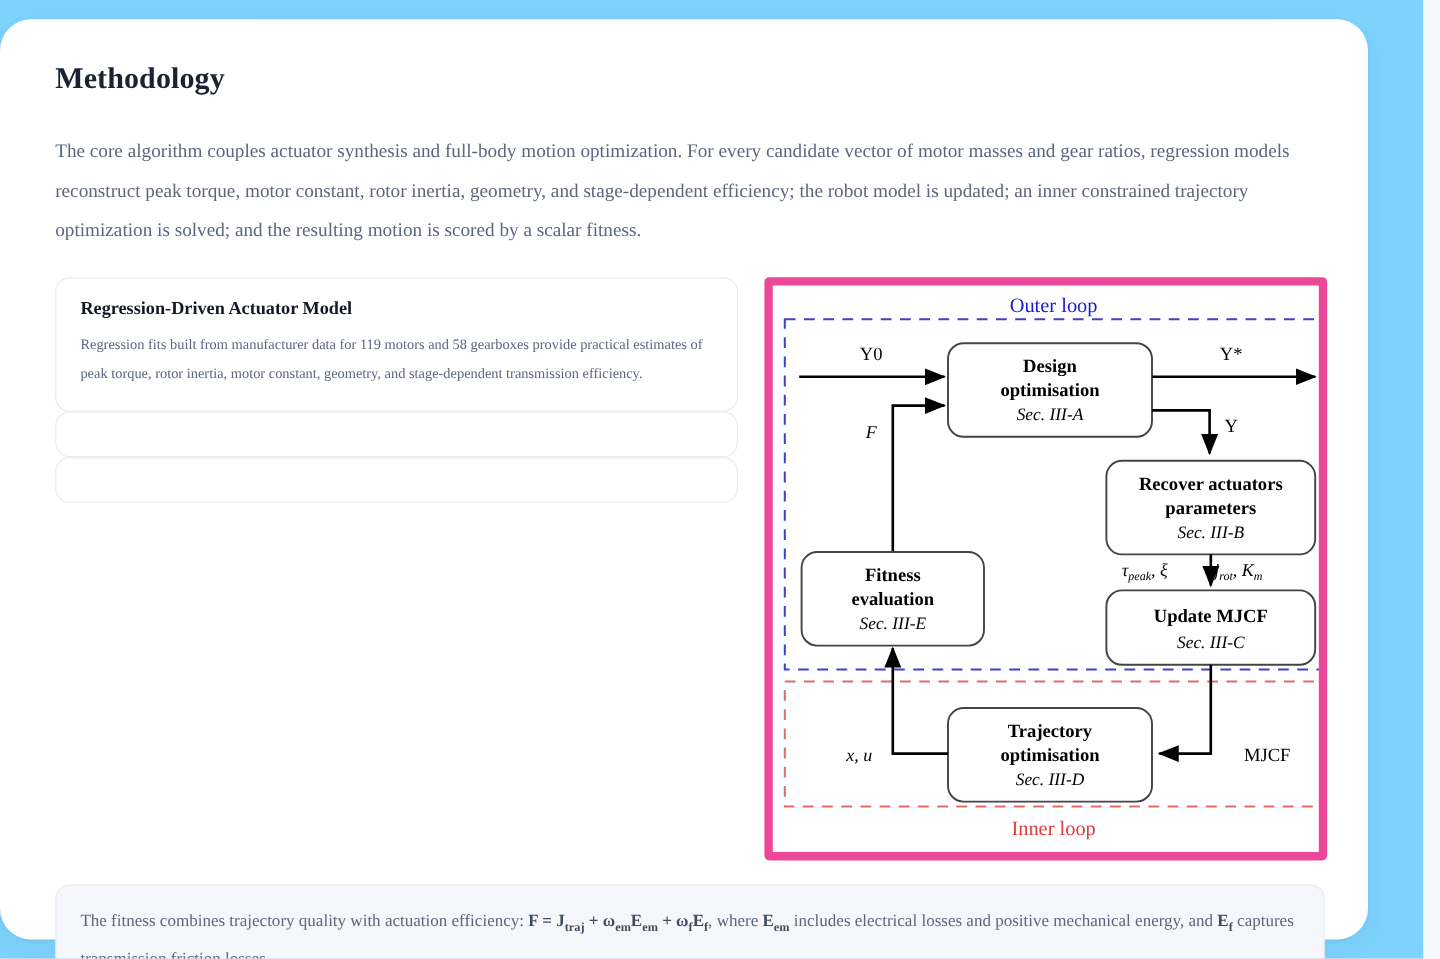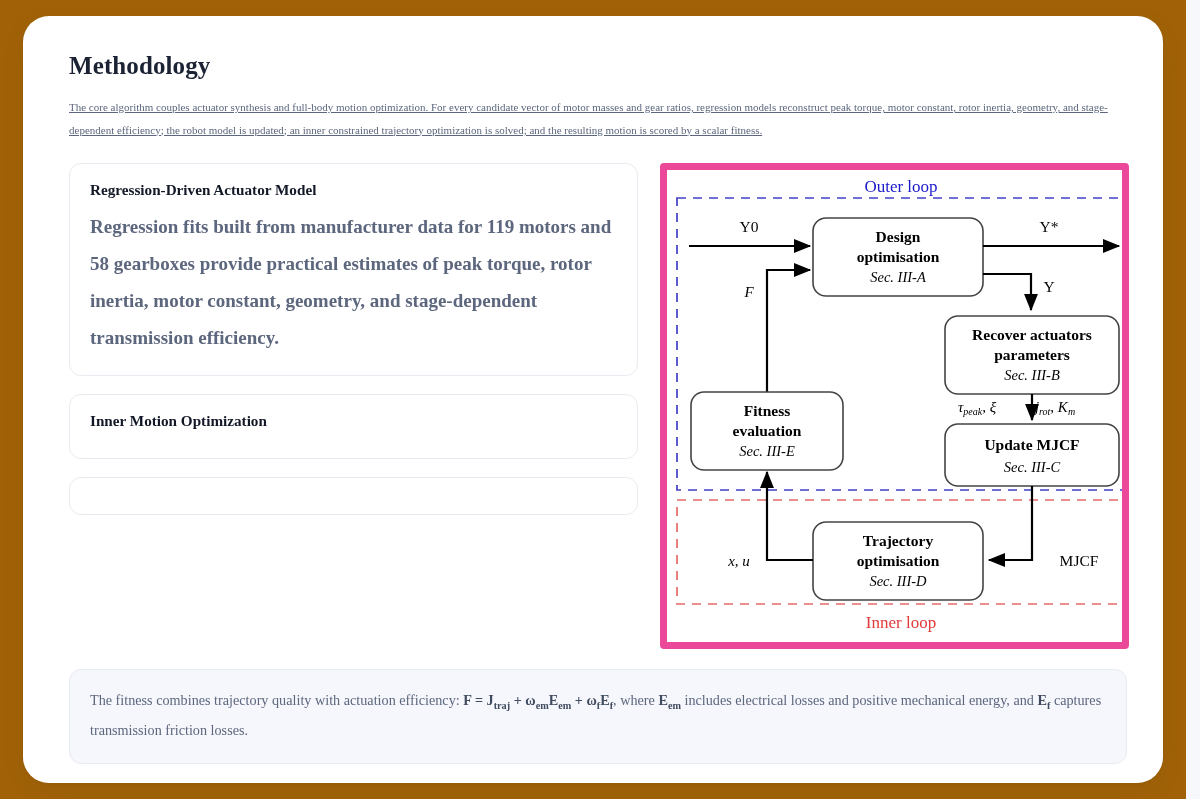--- a/index.html
+++ b/index.html
@@ -4,72 +4,70 @@
 <style>
   * { box-sizing: border-box; }
   html, body {
     margin: 0; padding: 0;
     width: 1200px; height: 799px;
     background: #f6f8fb;
     font-family: "Liberation Serif", "DejaVu Serif", serif;
   }
   #page {
     width: 1186px; height: 799px;
-    background: #a16207;
-    display: flex; align-items: center; justify-content: center;
+    background: #7dd3fc;
+    display: flex; align-items: center; justify-content: flex-start;
     overflow: hidden;
   }
   .panel {
     position: relative;
     width: 1140px; height: 767px;
     background: #ffffff;
     border-radius: 26px;
     box-shadow: 0 1px 3px rgba(30,40,70,0.05), 0 8px 26px rgba(30,40,70,0.05);
     padding: 30px 32px 0 32px;
   }
   .page-title {
     font-size: 25px;
     font-weight: bold;
     color: #1b2233;
     letter-spacing: .1px;
     margin: 6px 0 0 14px;
     font-family: "Liberation Serif", "DejaVu Serif", serif;
   }
   .intro {
-    margin: 16px 0 0 14px;
+    margin: 31px 0 0 14px;
     width: 1055px;
-    font-size: 11px;
+    font-size: 16px;
     line-height: 2.05;
     color: #5c667d;
-    text-decoration: underline;
   }
   .columns {
     display: flex;
     gap: 22px;
     margin: 22px 0 0 14px;
     width: 1060px;
   }
-  .col-left { width: 570px; display: flex; flex-direction: column; gap: 18px; }
+  .col-left { width: 570px; display: flex; flex-direction: column; }
   .card {
     border: 1px solid #e8ebf1;
     border-radius: 12px;
     background: #fff;
     padding: 17px 20px 19px 20px;
   }
   .card-title {
     font-size: 15.2px;
     font-weight: bold;
     color: #121826;
     margin-bottom: 9px;
   }
   .card-body {
-    font-size: 19px;
+    font-size: 12px;
     line-height: 1.95;
     color: #5c667d;
-    font-weight: bold;
   }
   .col-right {
     width: 470px;
     border: 7px solid #ec4899;
     border-radius: 4px;
     background: #fff;
     position: relative;
     overflow: hidden;
   }
   .col-right svg { display: block; }
@@ -107,21 +105,20 @@
     <div class="columns">
 
       <div class="col-left">
 
         <div class="card">
           <div class="card-title">Regression-Driven Actuator Model</div>
           <div class="card-body">Regression fits built from manufacturer data for 119 motors and 58 gearboxes provide practical estimates of peak torque, rotor inertia, motor constant, geometry, and stage-dependent transmission efficiency.</div>
         </div>
 
         <div class="card">
-          <div class="card-title">Inner Motion Optimization</div>
         </div>
 
         <div class="card">
         </div>
 
       </div>
 
       <div class="col-right">
         <svg width="468" height="472" viewBox="0 0 468 472">
           <defs>

